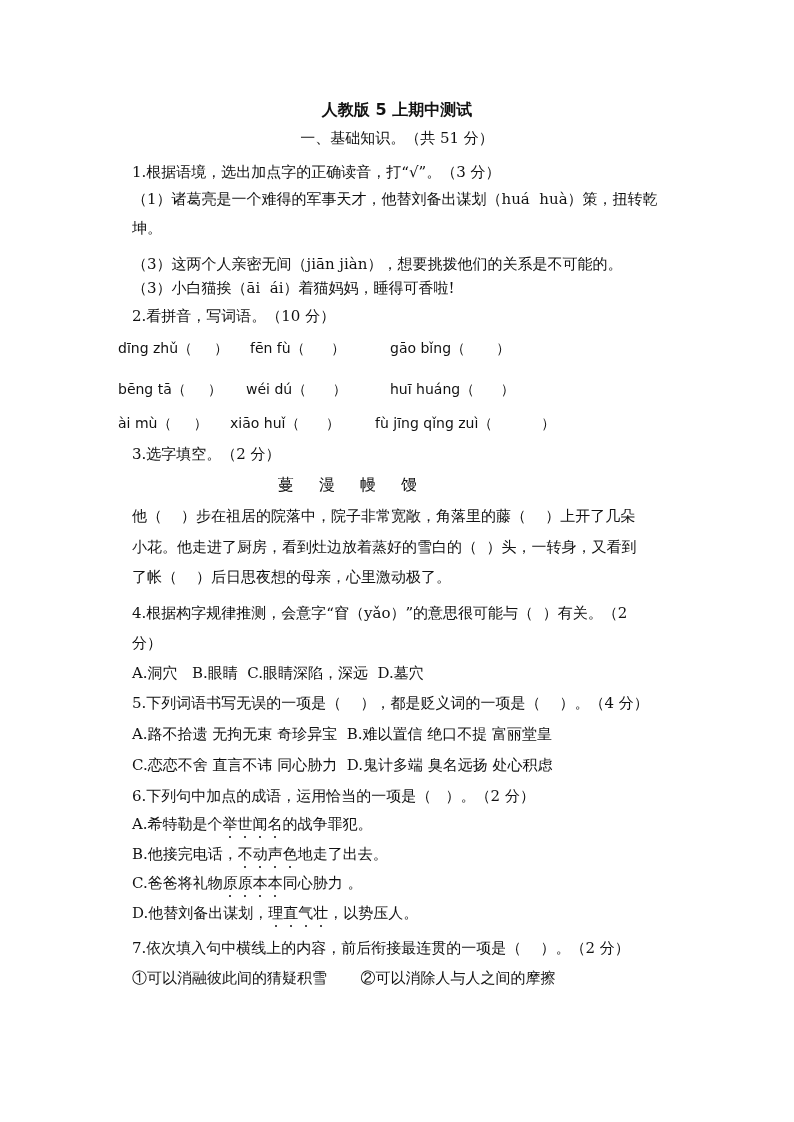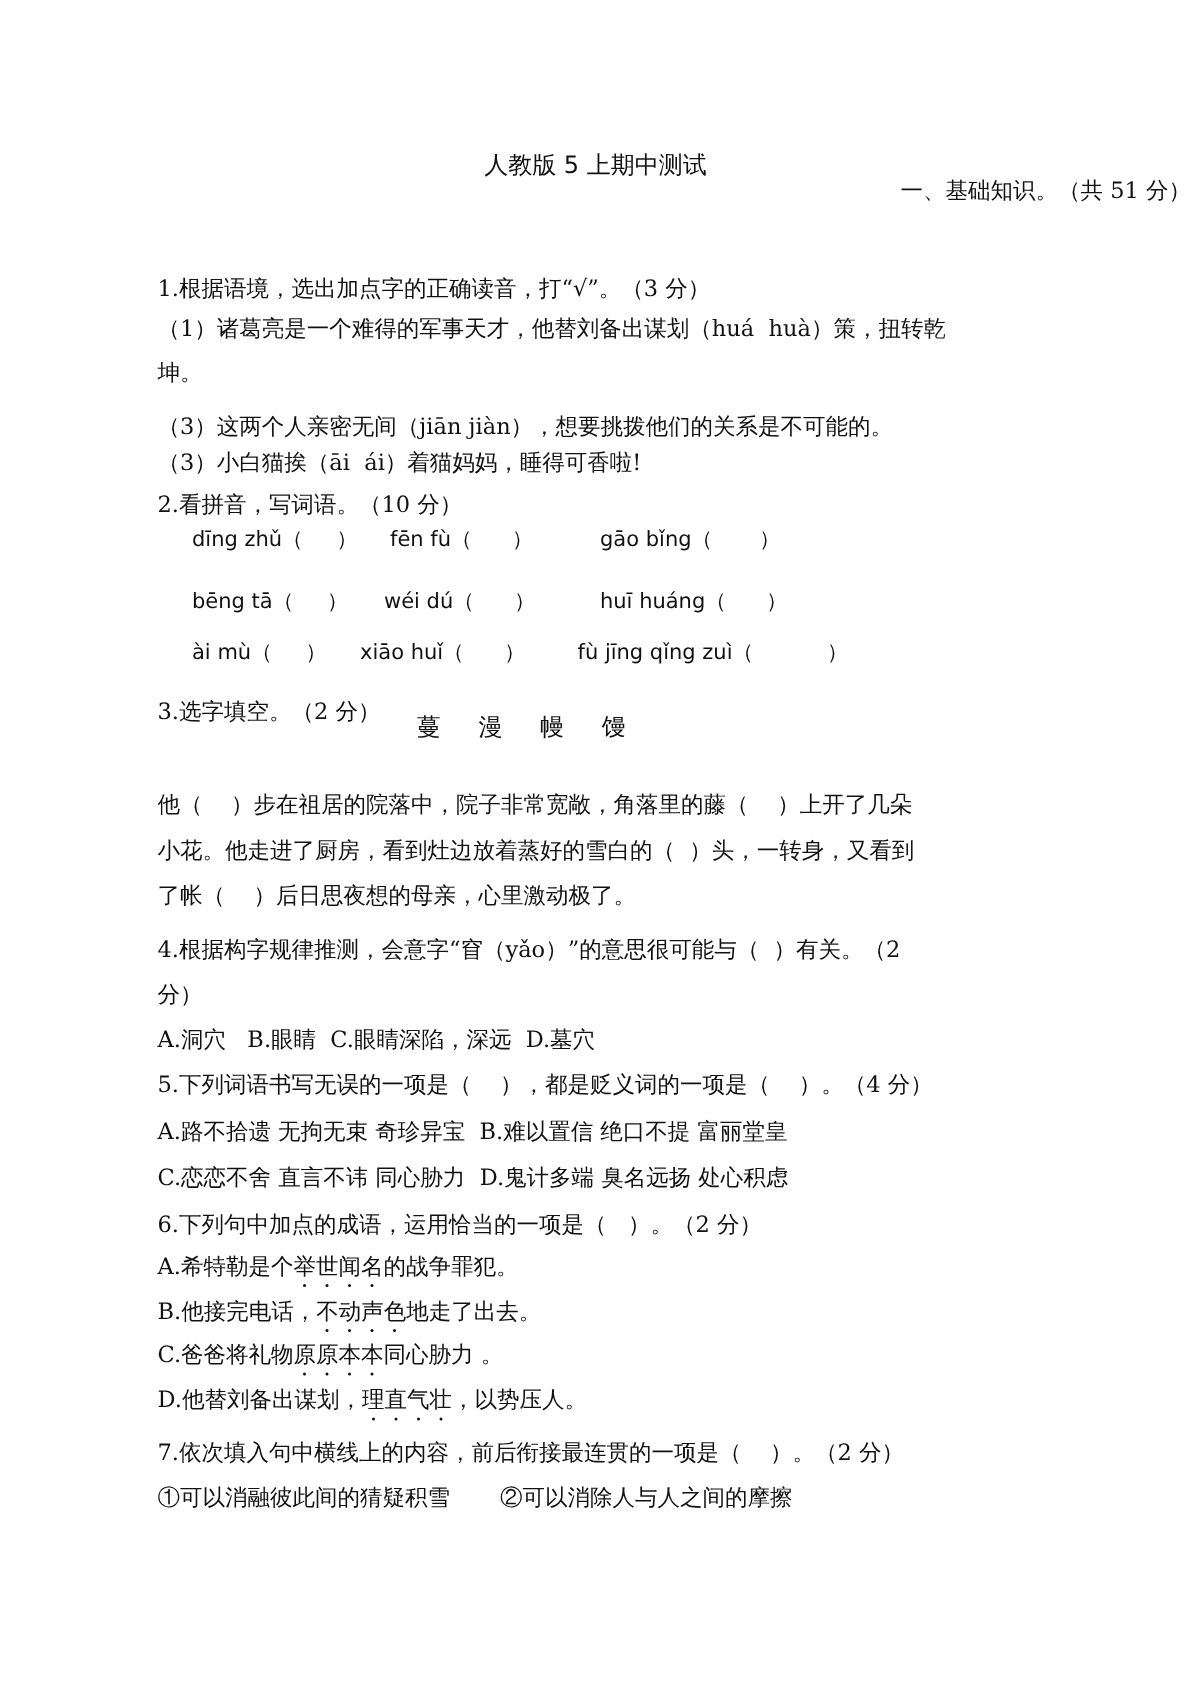--- a/index.html
+++ b/index.html
@@ -1,23 +1,23 @@
 <!DOCTYPE html>
 <html><head>
 <meta charset="utf-8">
 <style>
   html, body { margin:0; padding:0; background:#ffffff; }
   body { width:794px; height:1122px; position:relative; overflow:hidden;
          font-family:"DejaVu Serif","Liberation Serif",serif; color:#111; }
-  .line { position:absolute; left:105px; font-size:15px; line-height:20px; white-space:pre;margin-top:20px; }
+  .line { position:absolute; left:132px; font-size:15px; line-height:20px; white-space:pre; }
   .title { position:absolute; top:100px; left:0; width:794px; text-align:center;
-           font-family:"DejaVu Sans","Liberation Sans",sans-serif; font-weight:normal; font-size:16px; }
-  .section { position:absolute; top:118px; left:0; width:794px; text-align:right; font-size:15px; }
+           font-family:"DejaVu Sans","Liberation Sans",sans-serif; font-weight:bold; font-size:16px; }
+  .section { position:absolute; top:129px; left:0; width:794px; text-align:center; font-size:15px; }
   .pyrow { position:absolute; left:118px; font-family:"DejaVu Sans","Liberation Sans",sans-serif; font-size:14px; white-space:pre; }
-  .pyrow span { position:absolute; top:11px; white-space:pre;margin-left:10px; }
+  .pyrow span { position:absolute; top:0; white-space:pre; }
   .chars { position:absolute; top:475px; left:0; width:705px; text-align:center; font-size:16px; letter-spacing:10px; }
   .dot { position:relative; display:inline-block; }
   .dot::after { content:""; position:absolute; left:50%; bottom:-4px; width:2px; height:2px;
                 margin-left:-1px; background:#111; border-radius:50%; }
 </style>
 </head>
 <body>
 
 <div>
 

